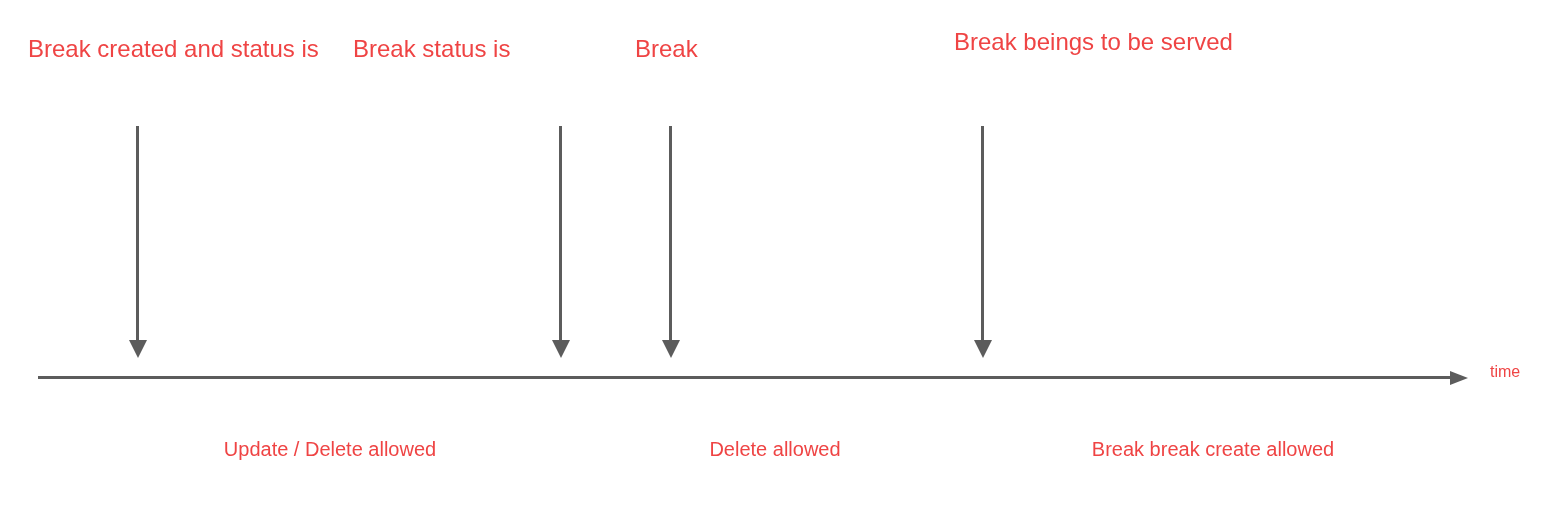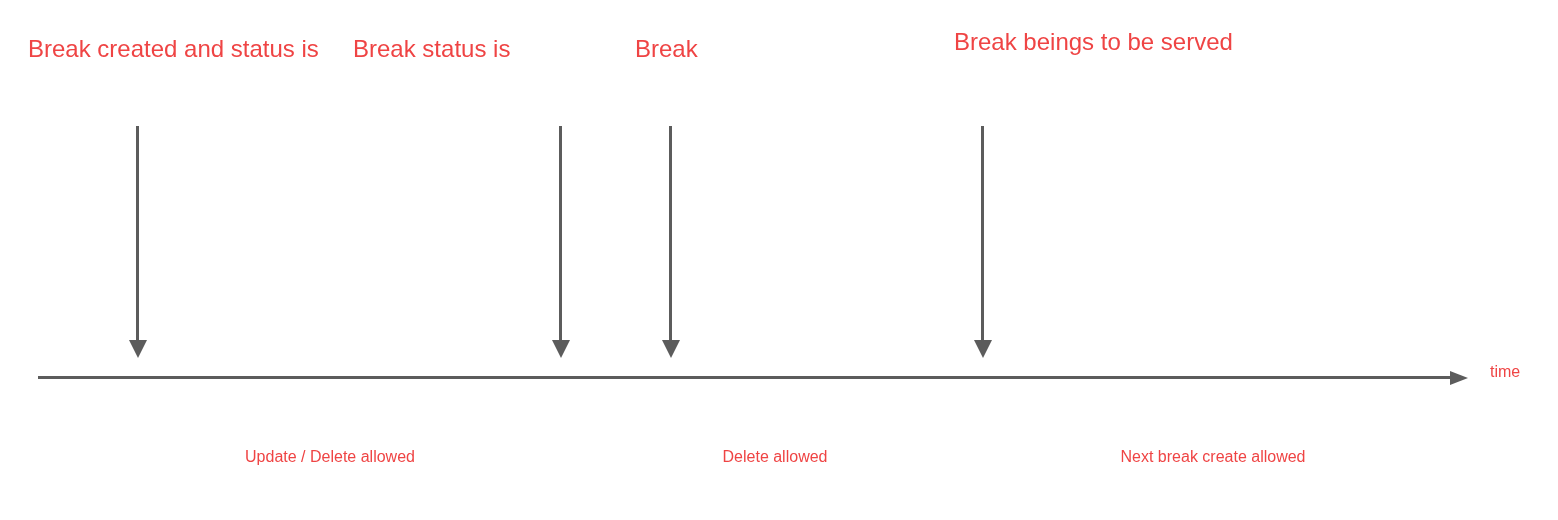--- a/index.html
+++ b/index.html
@@ -85,23 +85,23 @@
   
   .bars-svg {
     position: absolute;
     left: 0;
     top: 0;
   }
 
   
   .seg-label {
     position: absolute;
-    top: 448px;
+    top: 438px;
     transform: translateX(-50%);
-    font-size: 16px;
+    font-size: 20px;
     white-space: nowrap;
   }
   .seg-label-1 { left: 330px; }
   .seg-label-2 { left: 775px; text-align: center; }
   .seg-label-3 { left: 1213px; }
 </style>
 </head>
 <body>
 
 <div class="canvas">
@@ -133,15 +133,15 @@
   <svg class="bars-svg" width="1558" height="40" viewBox="0 1390 1558 40">
     <g transform="translate(0,1390)">
       <rect x="138" y="394" width="422" height="28" transform="translate(0,-1390)" stroke="#545454" stroke-width="2" stroke-dasharray="11 7" fill="#d3e3f3"></rect>
       <rect x="560" y="394" width="423" height="28" transform="translate(0,-1390)" stroke="#545454" stroke-width="2" stroke-dasharray="11 7" fill="#f4cccc"></rect>
       <rect x="983" y="394" width="425" height="28" transform="translate(0,-1390)" stroke="#545454" stroke-width="2" stroke-dasharray="11 7" fill="#d9ead3"></rect>
     </g>
   </svg>
 
   <div class="seg-label seg-label-1">Update / Delete allowed</div>
   <div class="seg-label seg-label-2">Delete allowed</div>
-  <div class="seg-label seg-label-3">Next break create allowed</div>
+  <div class="seg-label seg-label-3">Break break create allowed</div>
 
 </div>
 
 </body></html>

